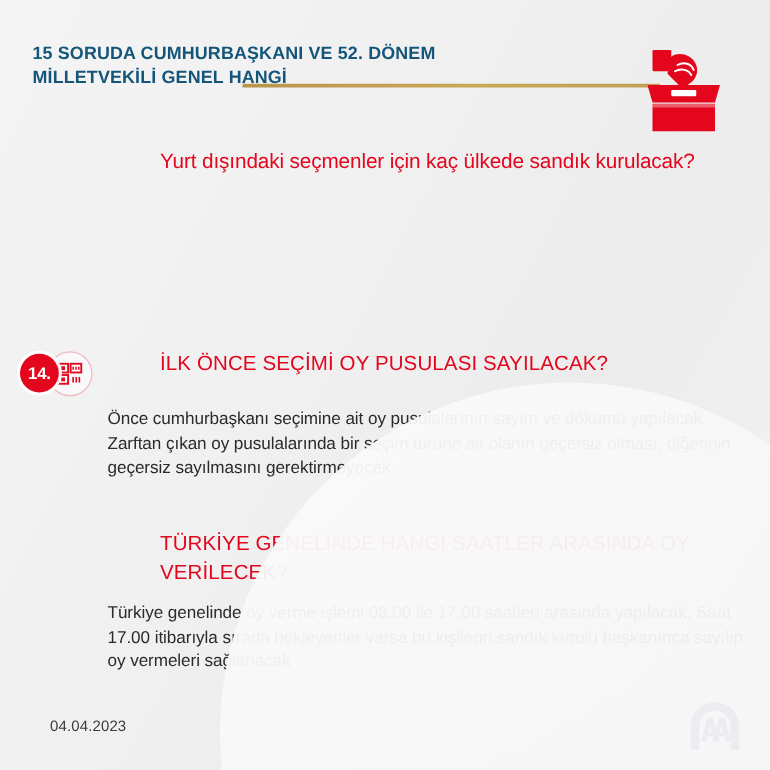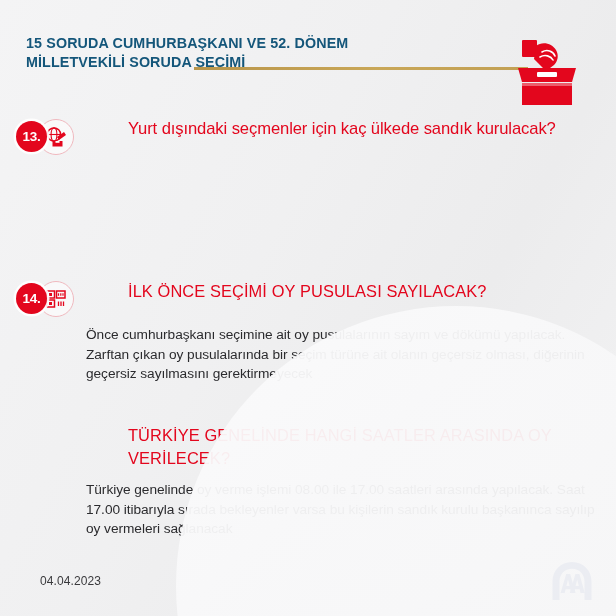--- a/index.html
+++ b/index.html
@@ -168,21 +168,21 @@
   }
 </style>
 </head>
 <body>
 
 <div class="page">
 
   <div class="header">
     <div class="title-wrap">
       <div class="title-line">15 SORUDA CUMHURBAŞKANI VE 52. DÖNEM</div>
-      <div class="title-line">MİLLETVEKİLİ SORUDA SEÇİMİ</div>
+      <div class="title-line">MİLLETVEKİLİ GENEL HANGİ</div>
     </div>
     <div class="gold-rule-outer"></div>
 
     <svg class="ballot-logo" viewBox="0 0 86 86">
 
       <rect x="18" y="14" width="15" height="17" rx="1" fill="#e3061d"></rect>
 
       <path d="M32 20 C38 15, 48 17, 52 24 C55 29, 54 35, 50 39 L42 45 L30 33 Z" fill="#e3061d"></path>
       <path d="M38 26 C43 23, 49 25, 51 30" stroke="#ffffff" stroke-width="1.6" fill="none" stroke-linecap="round"></path>
       <path d="M36 31 C41 28, 47 30, 49 34" stroke="#ffffff" stroke-width="1.6" fill="none" stroke-linecap="round"></path>
@@ -190,33 +190,20 @@
       <path d="M14 42 L72 42 L68 56 L18 56 Z" fill="#e3061d"></path>
       <rect x="33" y="46" width="20" height="5" rx="1" fill="#ffffff"></rect>
 
       <rect x="18" y="57" width="50" height="22" fill="#e3061d"></rect>
       <rect x="18" y="57" width="50" height="3" fill="#ffffff" opacity="0.35"></rect>
     </svg>
   </div>
 
   <div class="qblock" style="top:118px;">
     <div class="q-head">
-      <div class="badge-group">
-        <div class="badge-ring">
-          <svg width="24" height="24" viewBox="0 0 24 24">
-            <circle cx="10" cy="9.5" r="6.6" fill="none" stroke="#e3061d" stroke-width="1.5"></circle>
-            <ellipse cx="10" cy="9.5" rx="2.9" ry="6.6" fill="none" stroke="#e3061d" stroke-width="1.1"></ellipse>
-            <line x1="3.4" y1="9.5" x2="16.6" y2="9.5" stroke="#e3061d" stroke-width="1.1"></line>
-            <path d="M13 12 L20 7 L22 10 L15 15 Z" fill="#e3061d"></path>
-            <rect x="8.5" y="16" width="10" height="5.5" fill="#e3061d"></rect>
-            <rect x="11.5" y="16" width="4" height="1.8" fill="#ffffff"></rect>
-          </svg>
-        </div>
-        <div class="badge-num">13.</div>
-      </div>
       <div class="q-title">Yurt dışındaki seçmenler için kaç ülkede sandık kurulacak?</div>
     </div>
     <div class="q-body">
     </div>
   </div>
 
   <div class="qblock" style="top:280px;">
     <div class="q-head">
       <div class="badge-group">
         <div class="badge-ring">

